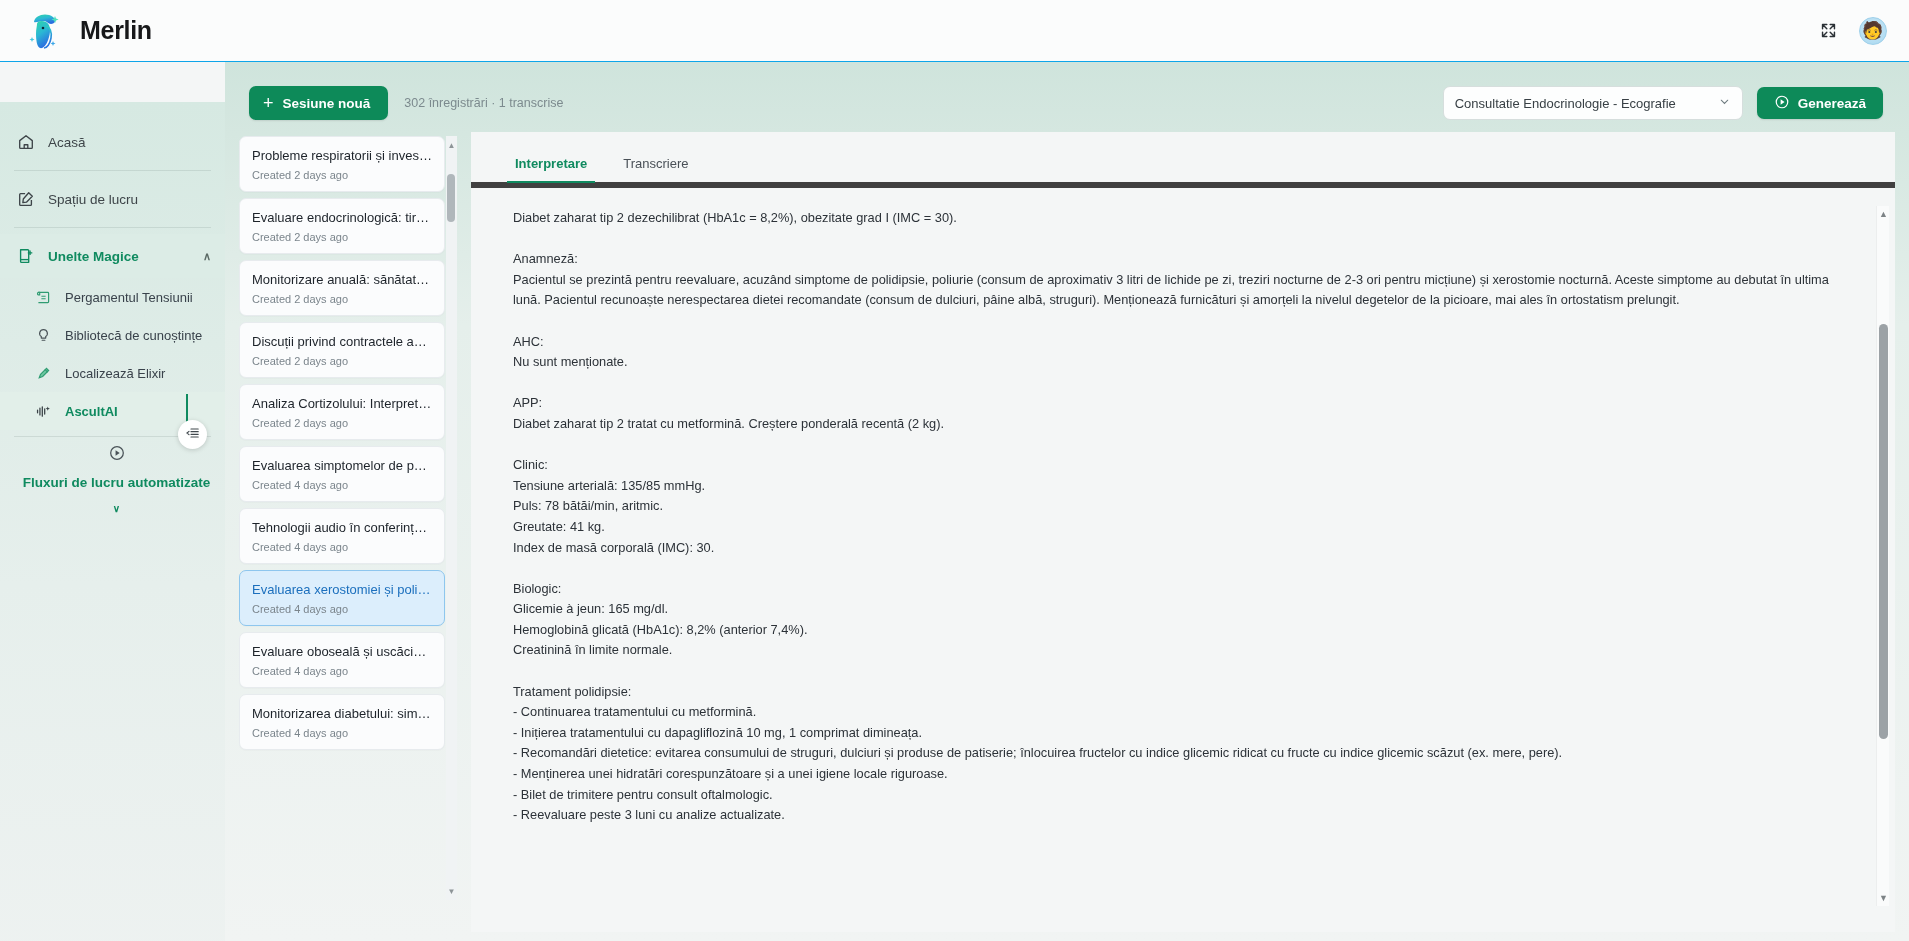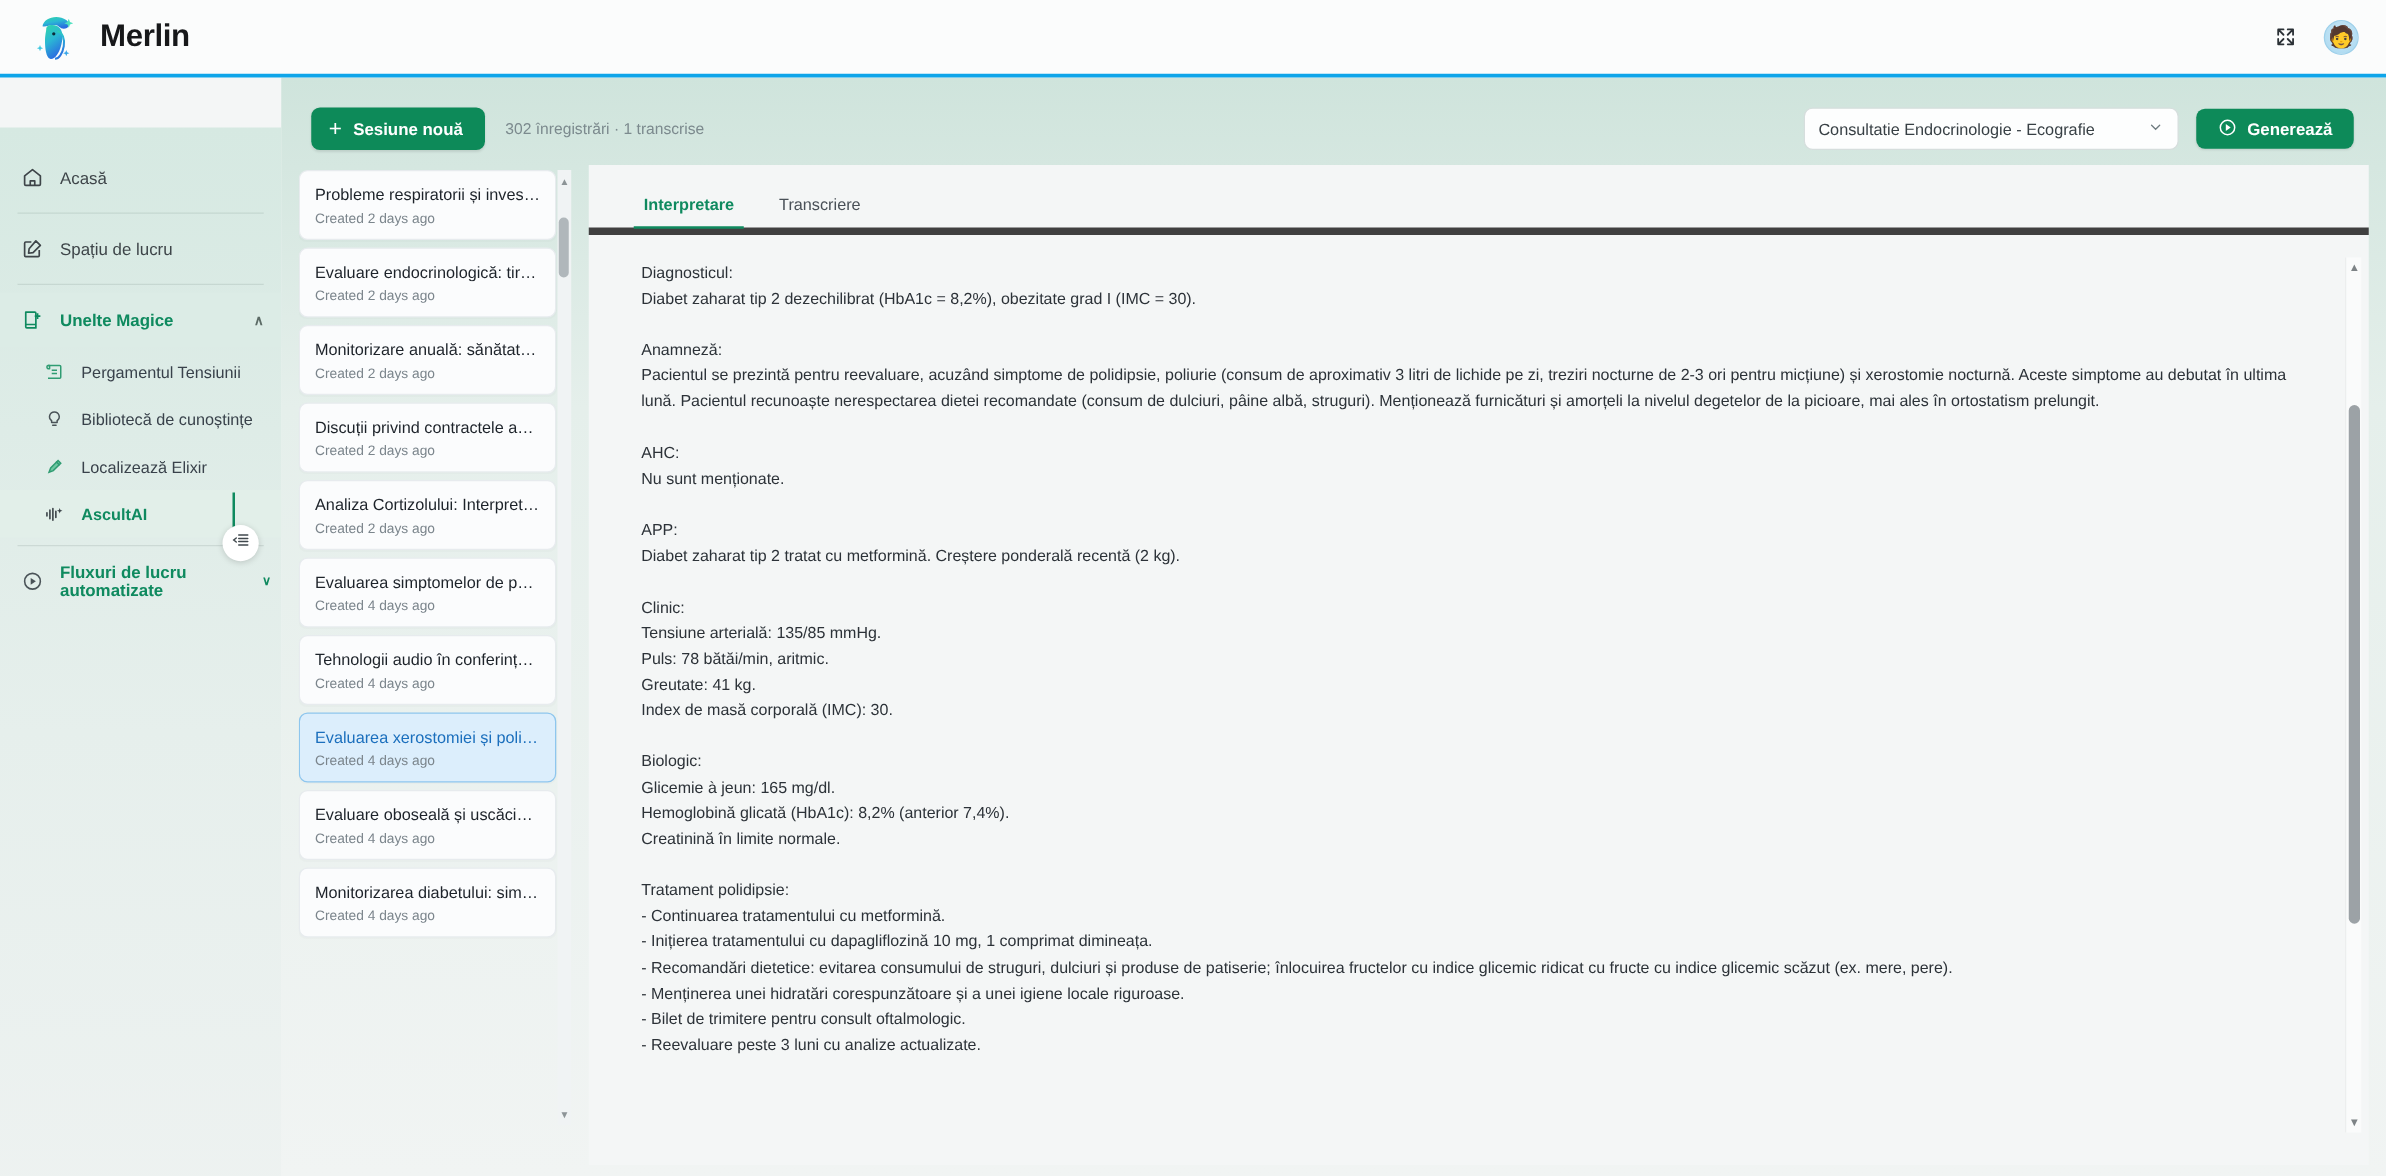--- a/index.html
+++ b/index.html
@@ -9,21 +9,21 @@
     background: #f4f6f6;
     overflow: hidden;
   }
 
   
   .topbar {
     position: absolute; top: 0; left: 0;
     width: 1909px; height: 62px;
     background: #fbfcfc;
     display: flex; align-items: center;
-    border-bottom: 3px solid #0ea5e9;
+    border-bottom: 1px solid #0ea5e9;
     z-index: 40;
   }
   .brand { display: flex; align-items: center; gap: 14px; padding-left: 24px; }
   .brand-logo { width: 42px; height: 42px; flex: 0 0 42px; }
   .brand-name {
     font-size: 25px; font-weight: 700; color: #17181a;
     letter-spacing: -0.3px;
   }
   .topbar-right {
     margin-left: auto; display: flex; align-items: center;
@@ -78,21 +78,21 @@
   .sub-item.active {
     background: #e2efe9; color: #0f8a5f; font-weight: 600;
   }
   .sub-item.active::after {
     content: ""; position: absolute; right: 37px; top: 2px;
     width: 2.5px; height: 34px; background: #0f8a5f;
   }
   .workflow-row {
     display: flex; align-items: center; gap: 13px;
     height: 44px; padding: 0 8px 0 16px;
-    font-size: 13.5px; font-weight: 600; color: #0f8a5f; cursor: pointer;
+    font-size: 13.5px; font-weight: 600; color: #0f8a5f; cursor: pointer; flex-direction: column;
   }
   .collapse-toggle {
     position: absolute; left: 178px; top: 318px;
     width: 29px; height: 29px; border-radius: 50%;
     background: #ffffff; box-shadow: 0 1px 5px rgba(0,0,0,0.17);
     display: flex; align-items: center; justify-content: center;
     cursor: pointer; z-index: 45;
   }
 
   
@@ -449,21 +449,20 @@
         <div class="sc-arrow" style="bottom:2px;">▼</div>
       </div>
     </div>
 
     <div class="doc-panel">
       <div class="tabs" id="tabs">
           <div class="tab active">Interpretare</div>
           <div class="tab">Transcriere</div>
         </div>
       <div class="doc-body" id="doc-body">
-          <p>Diagnosticul:</p>
           <p>Diabet zaharat tip 2 dezechilibrat (HbA1c = 8,2%), obezitate grad I (IMC = 30).</p>
           <p class="blank"></p>
           <p>Anamneză:</p>
           <p>Pacientul se prezintă pentru reevaluare, acuzând simptome de polidipsie, poliurie (consum de aproximativ 3 litri de lichide pe zi, treziri nocturne de 2-3 ori pentru micțiune) și xerostomie nocturnă. Aceste simptome au debutat în ultima lună. Pacientul recunoaște nerespectarea dietei recomandate (consum de dulciuri, pâine albă, struguri). Menționează furnicături și amorțeli la nivelul degetelor de la picioare, mai ales în ortostatism prelungit.</p>
           <p class="blank"></p>
           <p>AHC:</p>
           <p>Nu sunt menționate.</p>
           <p class="blank"></p>
           <p>APP:</p>
           <p>Diabet zaharat tip 2 tratat cu metformină. Creștere ponderală recentă (2 kg).</p>

